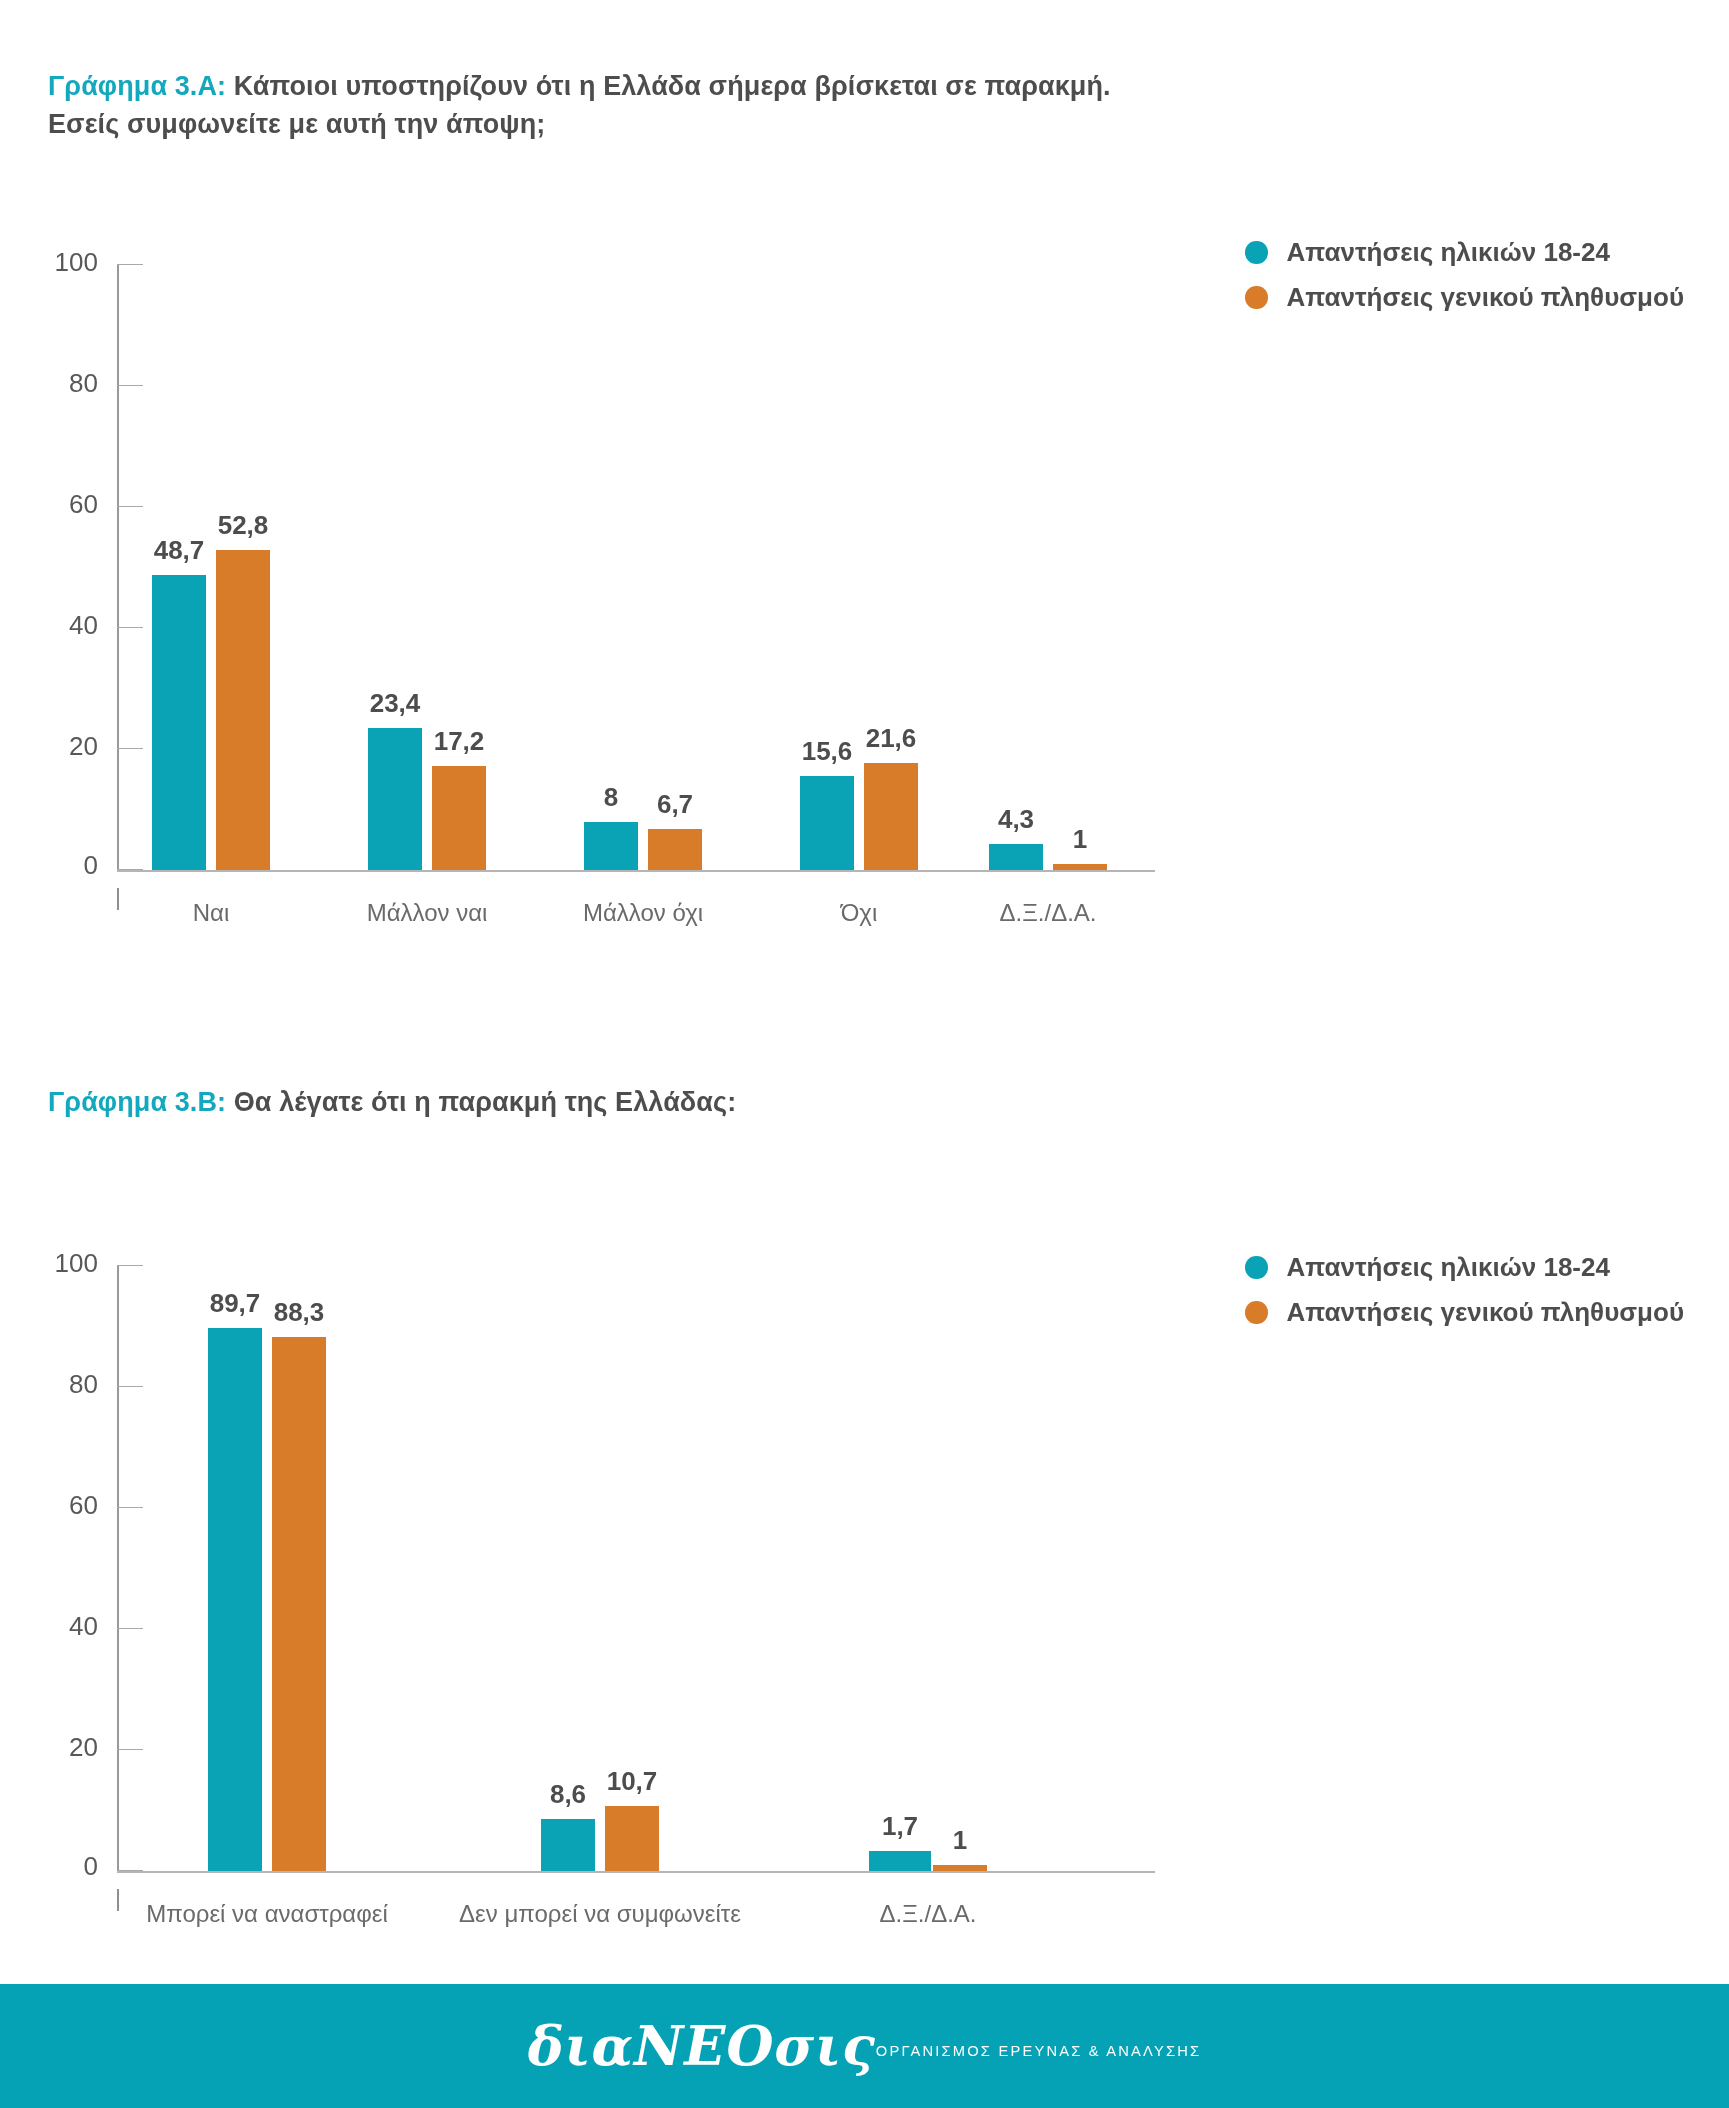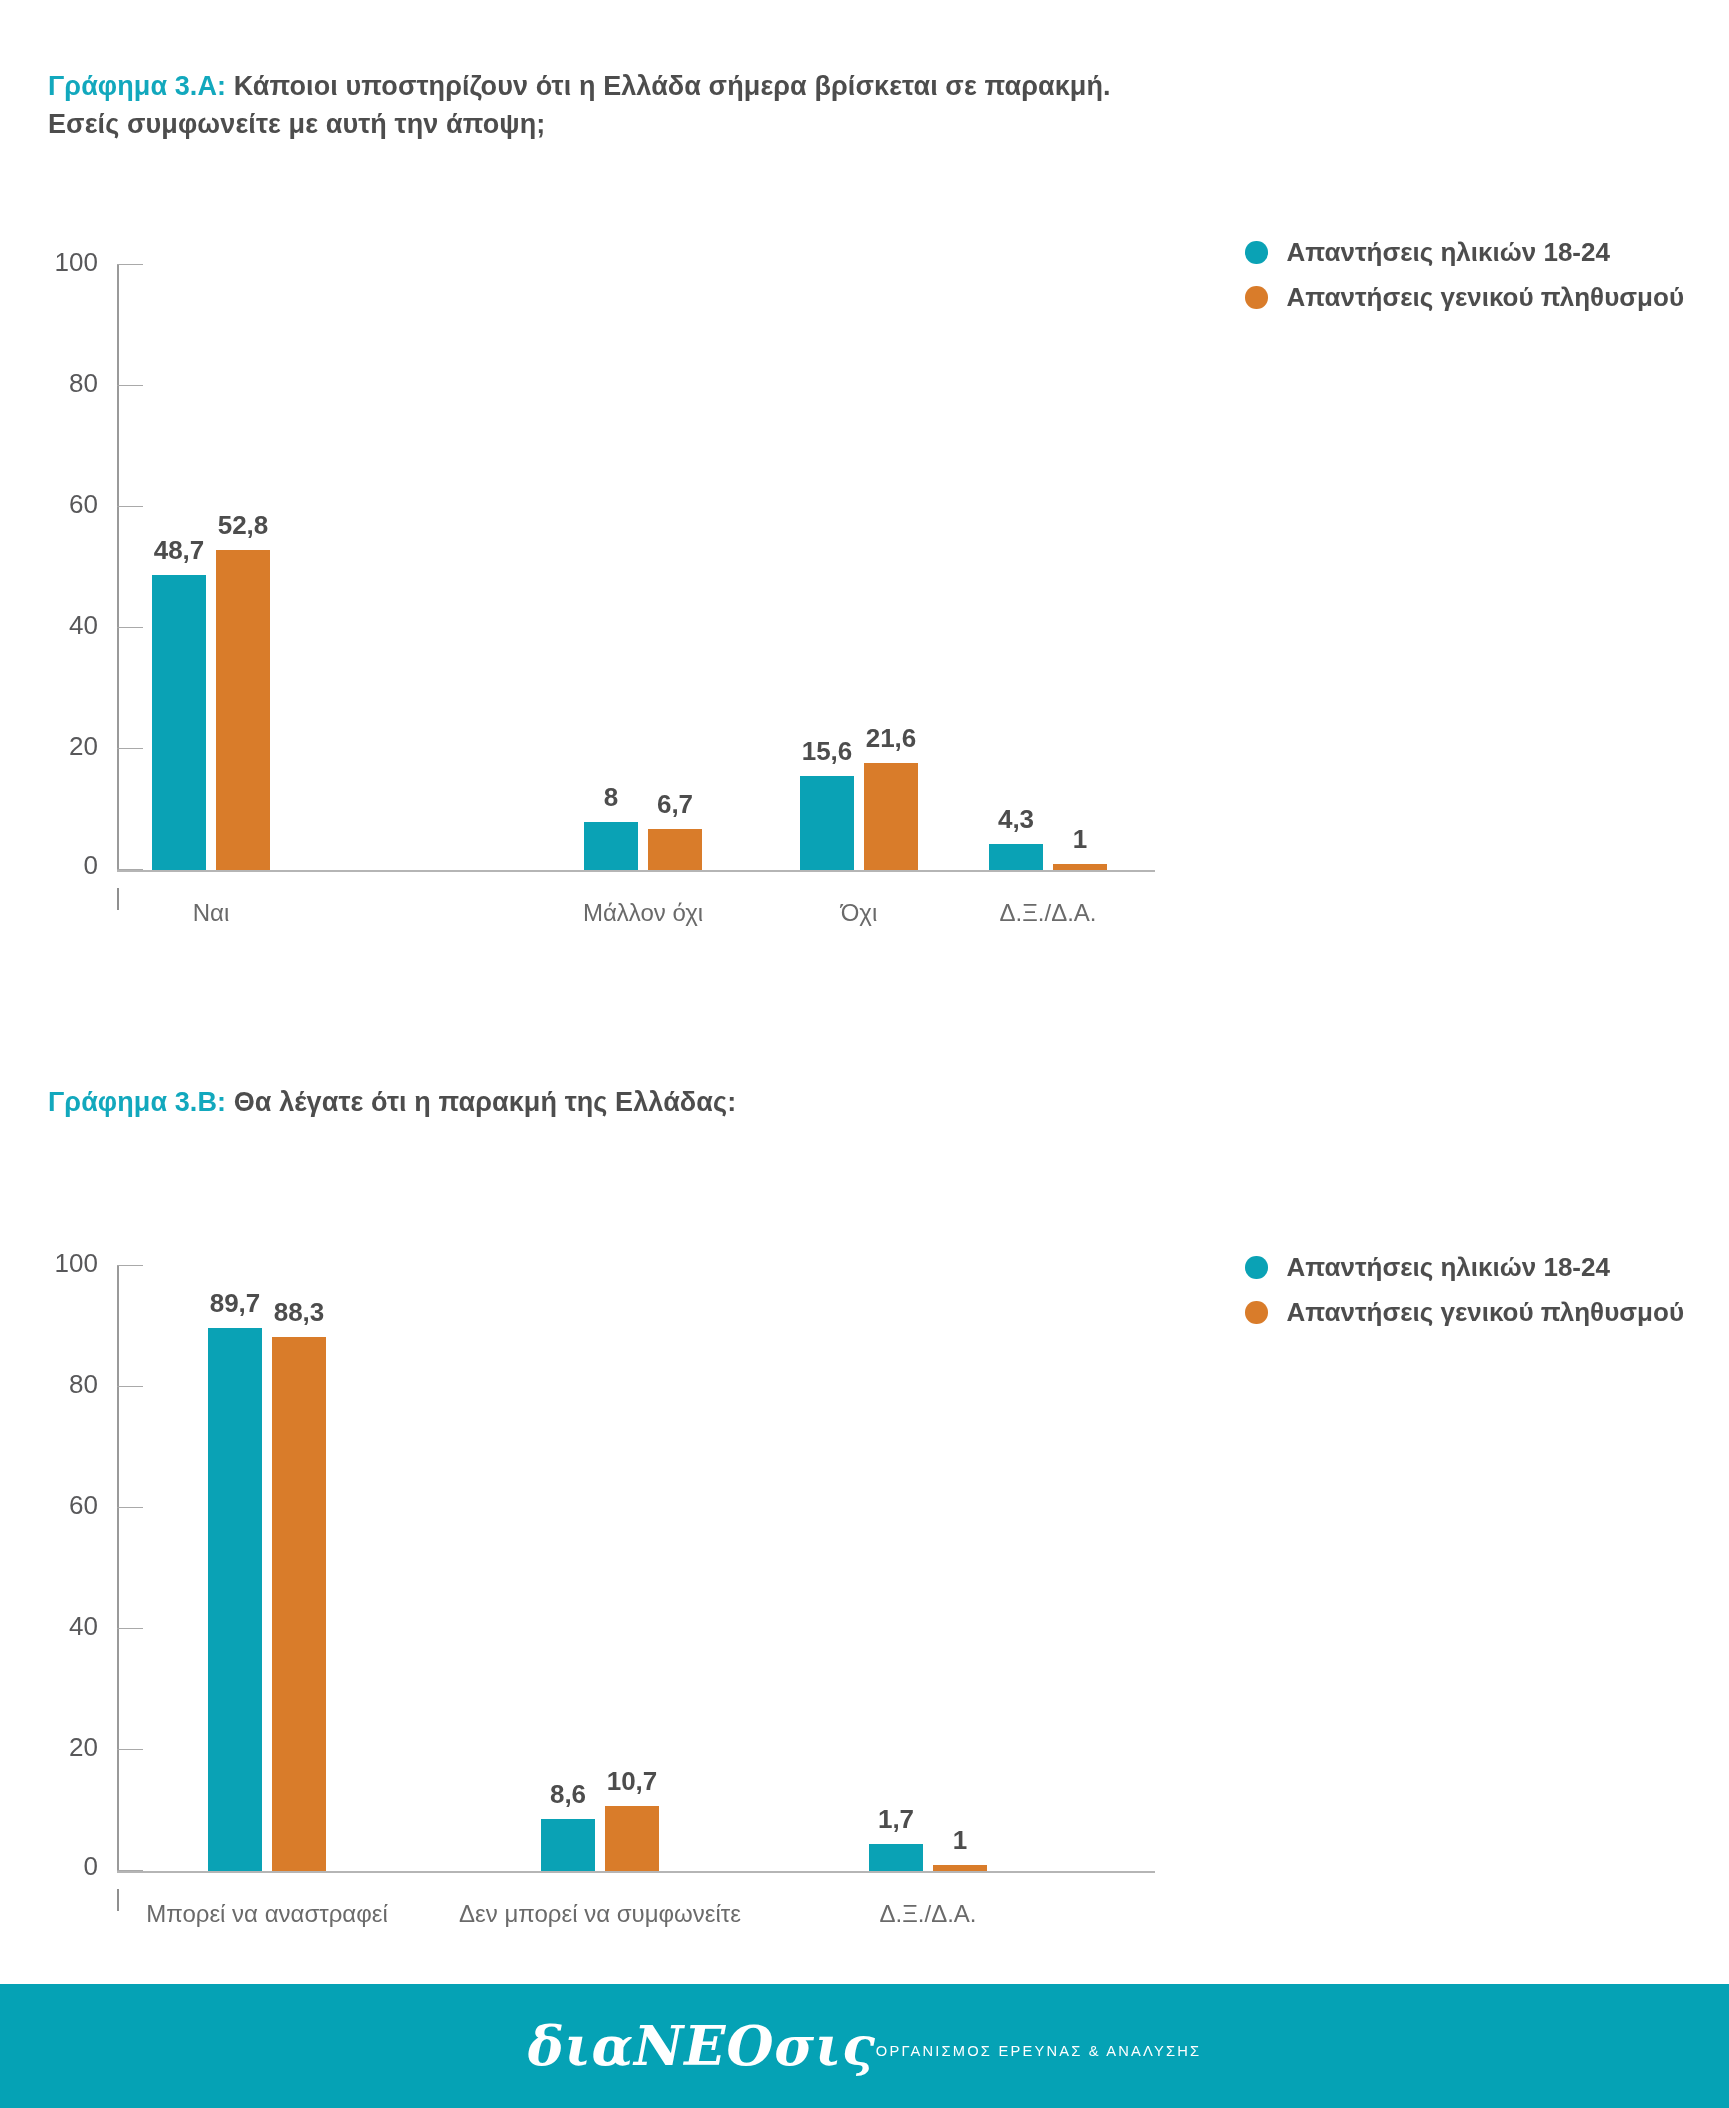--- a/index.html
+++ b/index.html
@@ -228,20 +228,29 @@
     <div class="bars" id="bars-a">
         <div class="group" style="left: 35px; width: 118px;">
           <div class="bar s0" title="Απαντήσεις ηλικιών 18-24: 48,7" style="height: 295px;">
             <span class="bar-label">48,7</span>
           </div>
           <div class="bar s1" title="Απαντήσεις γενικού πληθυσμού: 52,8" style="height: 320px;">
             <span class="bar-label">52,8</span>
           </div>
           <span class="cat-label">Ναι</span>
         </div>
+        <div class="group" style="left: 251px; width: 118px;">
+          <div class="bar s0" title="Απαντήσεις ηλικιών 18-24: 23,4" style="height: 142px;">
+            <span class="bar-label">23,4</span>
+          </div>
+          <div class="bar s1" title="Απαντήσεις γενικού πληθυσμού: 17,2" style="height: 104px;">
+            <span class="bar-label">17,2</span>
+          </div>
+          <span class="cat-label">Μάλλον ναι</span>
+        </div>
         <div class="group" style="left: 467px; width: 118px;">
           <div class="bar s0" title="Απαντήσεις ηλικιών 18-24: 8" style="height: 48px;">
             <span class="bar-label">8</span>
           </div>
           <div class="bar s1" title="Απαντήσεις γενικού πληθυσμού: 6,7" style="height: 41px;">
             <span class="bar-label">6,7</span>
           </div>
           <span class="cat-label">Μάλλον όχι</span>
         </div>
         <div class="group" style="left: 683px; width: 118px;">
@@ -319,21 +328,21 @@
         <div class="group" style="left: 424px; width: 118px;">
           <div class="bar s0" title="Απαντήσεις ηλικιών 18-24: 8,6" style="height: 52px;">
             <span class="bar-label">8,6</span>
           </div>
           <div class="bar s1" title="Απαντήσεις γενικού πληθυσμού: 10,7" style="height: 65px;">
             <span class="bar-label">10,7</span>
           </div>
           <span class="cat-label">Δεν μπορεί να συμφωνείτε</span>
         </div>
         <div class="group" style="left: 752px; width: 118px;">
-          <div class="bar s0" title="Απαντήσεις ηλικιών 18-24: 1,7" style="height: 27px;">
+          <div class="bar s0" title="Απαντήσεις ηλικιών 18-24: 1,7" style="height: 20px; padding-left: 8px;">
             <span class="bar-label">1,7</span>
           </div>
           <div class="bar s1" title="Απαντήσεις γενικού πληθυσμού: 1" style="height: 6px;">
             <span class="bar-label">1</span>
           </div>
           <span class="cat-label">Δ.Ξ./Δ.Α.</span>
         </div>
       </div>
   </div>
 </div>

